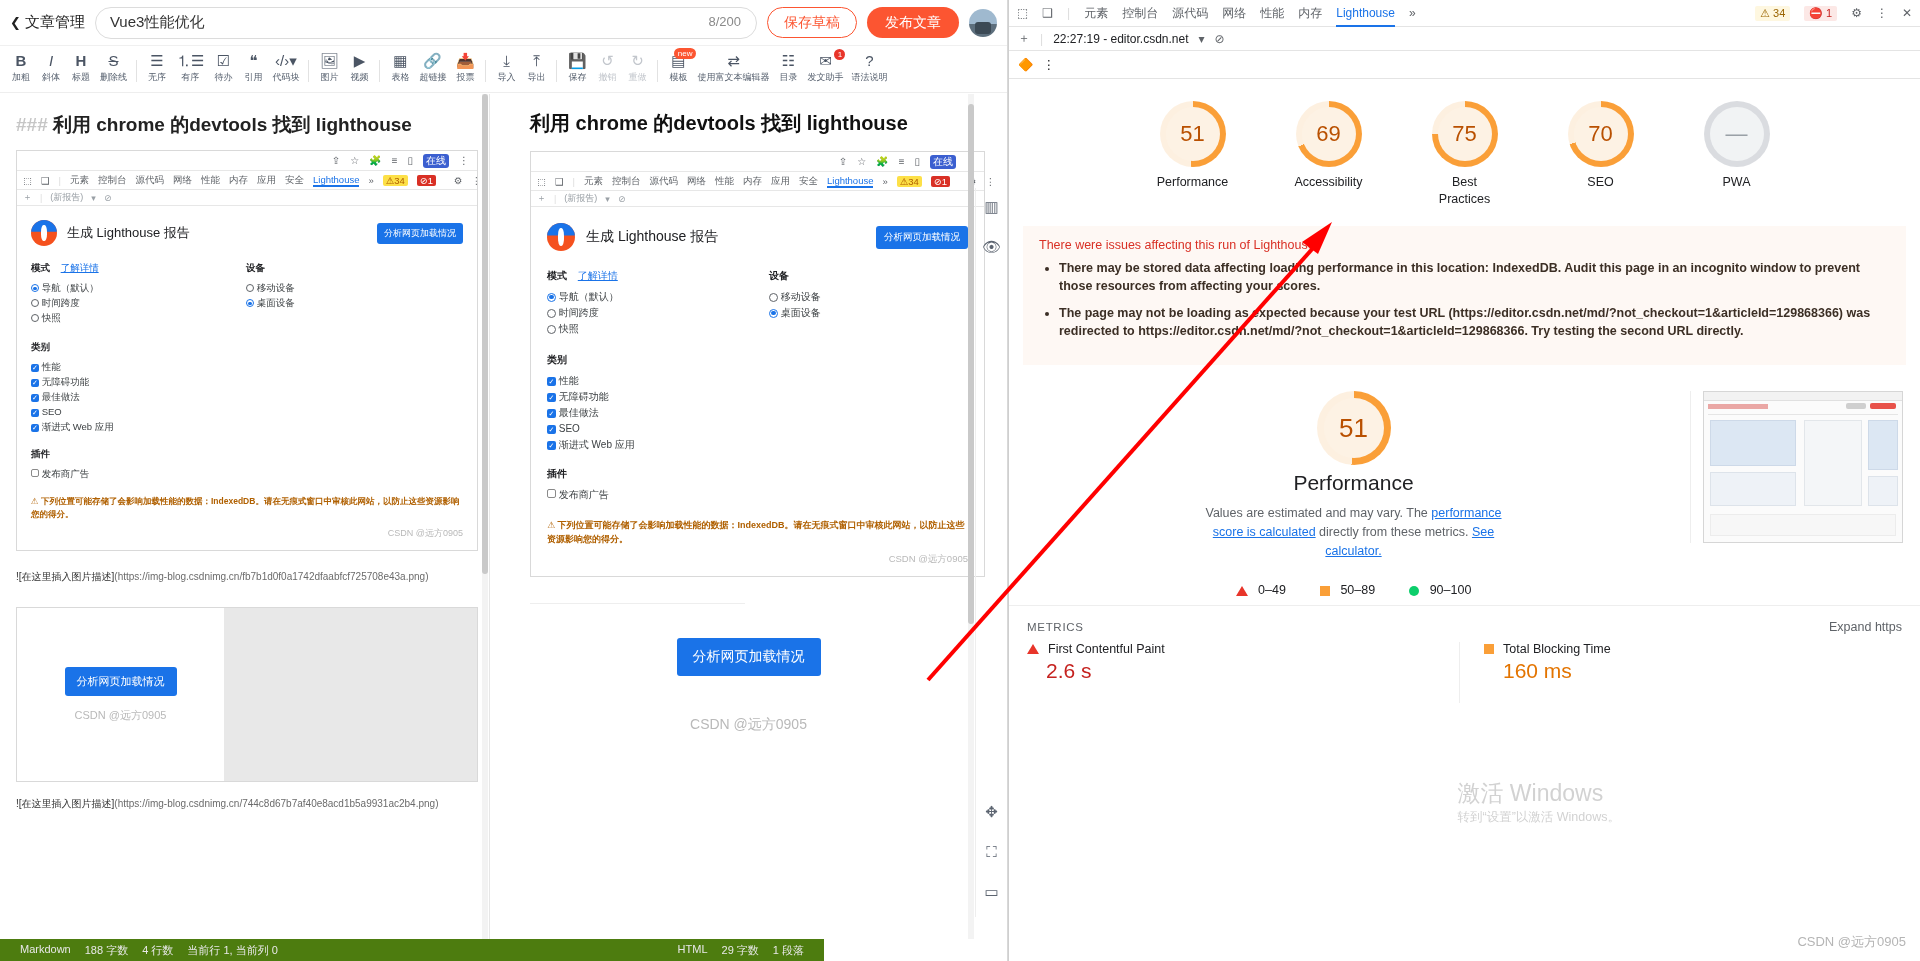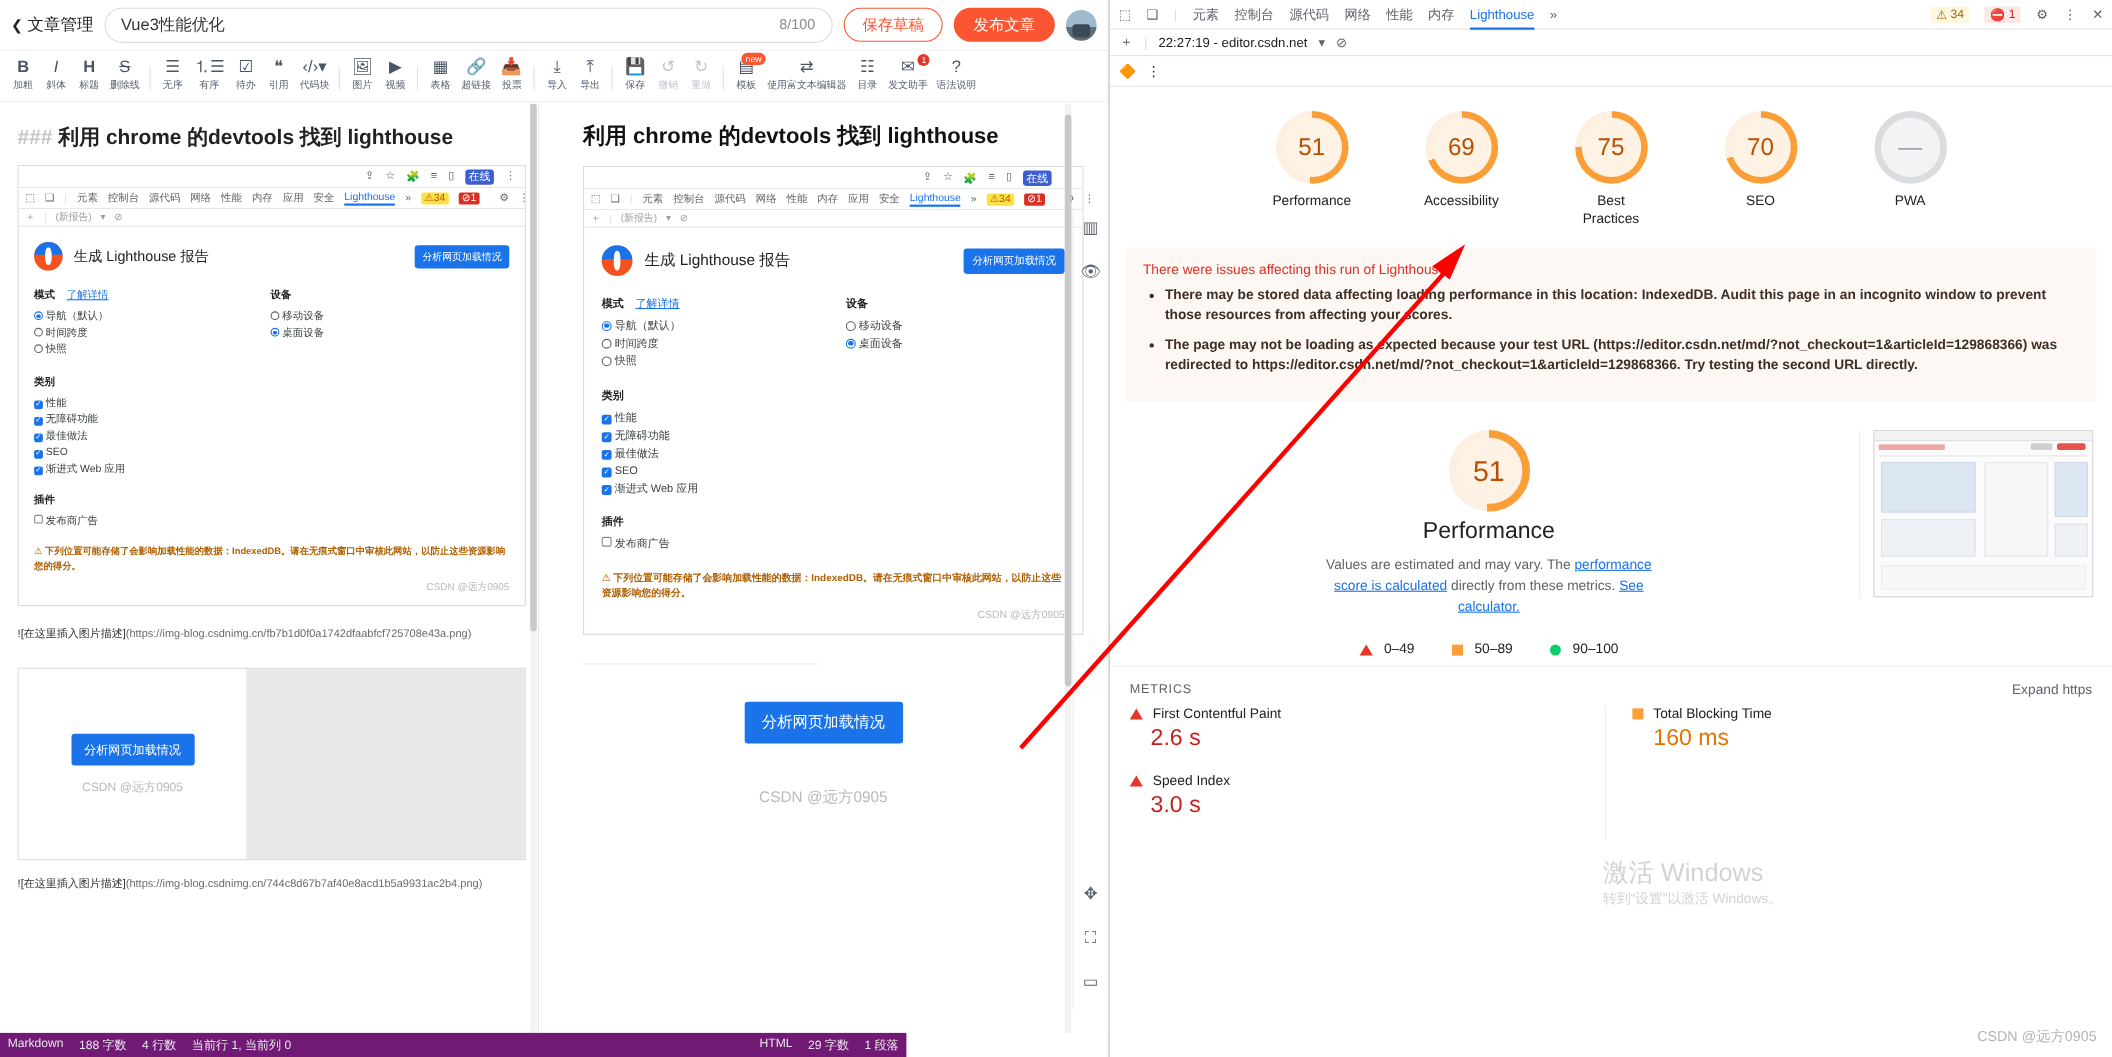--- a/index.html
+++ b/index.html
@@ -67,22 +67,22 @@
   .vscroll i { position:absolute; left:0; width:6px; background:#c9c9c9; border-radius:3px;
                display:block; }
 
   
   .rail { position:absolute; right:0; top:94px; bottom:22px; width:32px; border-left:1px solid #eee;
           display:flex; flex-direction:column; align-items:center; padding-top:8px; gap:18px; }
   .rail .ri { width:22px; height:22px; color:#5c6470; font-size:15px; display:flex;
               align-items:center; justify-content:center; cursor:pointer; }
 
   
-  .statusbar { position:absolute; left:0; bottom:0; width:824px; height:22px; background:#701a75;
-               color:#e8e8e8; font-size:11px; display:flex; align-items:center; padding:0 7px; }
+  .statusbar { position:absolute; left:0; bottom:0; width:824px; height:22px; background:#4d7c0f;
+               color:#e8e8e8; font-size:11px; display:flex; align-items:center; padding:0 20px; }
   .statusbar .grp { display:flex; gap:14px; }
   .statusbar .sp { flex:1; }
 
   
   .shot { border:1px solid #d9d9d9; background:#fff; }
   .shot-ch { background:#fff; border-bottom:1px solid #e7e7e7; display:flex; align-items:center;
              justify-content:flex-end; gap:10px; padding:0 8px; color:#5f6368; }
   .shot-tabs { display:flex; align-items:center; gap:9px; padding:0 6px; border-bottom:1px solid #e7e7e7;
                color:#5f6368; background:#fff; }
   .shot-tabs .t { white-space:nowrap; }
@@ -191,21 +191,21 @@
 
   <div class="csdn">
 
     <div class="csdn-head">
       <div class="back">
         <span class="chev">❮</span>
         <span>文章管理</span>
       </div>
       <div class="title-wrap">
         <input class="title-input" value="Vue3性能优化" style="">
-        <span class="title-count">8/100</span>
+        <span class="title-count">8/200</span>
       </div>
       <button class="btn-draft">保存草稿</button>
       <button class="btn-pub">发布文章</button>
       <div class="avatar"></div>
     </div>
 
     <div class="toolbar" id="toolbar">
         <div class="tb">
           <span class="ic" style="font-weight: bold;">B</span>
           <span class="lb">加粗</span>
@@ -710,27 +710,20 @@
 
     <div class="mgrid">
       <div class="mcol l">
         <div class="mitem">
           <div class="mh">
               <span class="tri"></span>
             <span>First Contentful Paint</span>
             </div>
           <div class="mv red">2.6 s</div>
         </div>
-        <div class="mitem">
-          <div class="mh">
-              <span class="tri"></span>
-            <span>Speed Index</span>
-            </div>
-          <div class="mv red">3.0 s</div>
-        </div>
       </div>
       <div class="mcol r">
         <div class="mitem">
           <div class="mh">
               <span class="sq"></span>
             <span>Total Blocking Time</span>
             </div>
           <div class="mv orange">160 ms</div>
         </div>
       </div>

